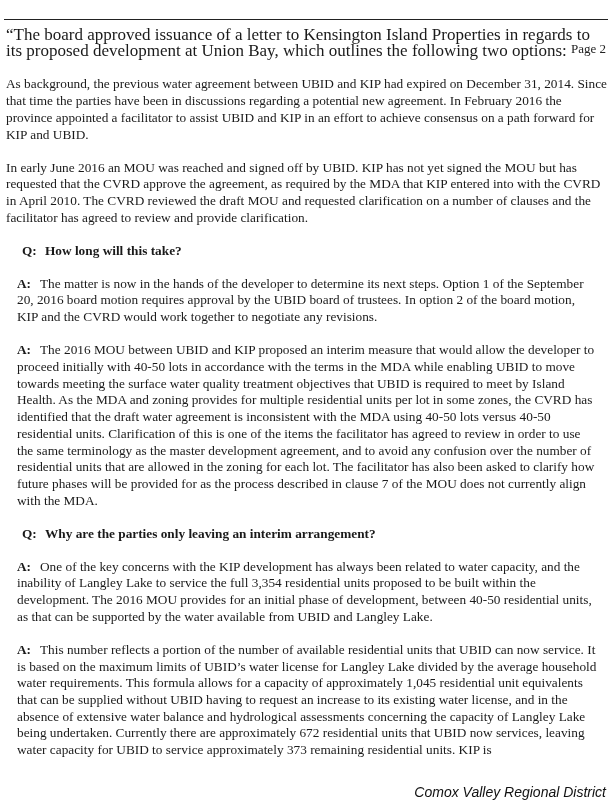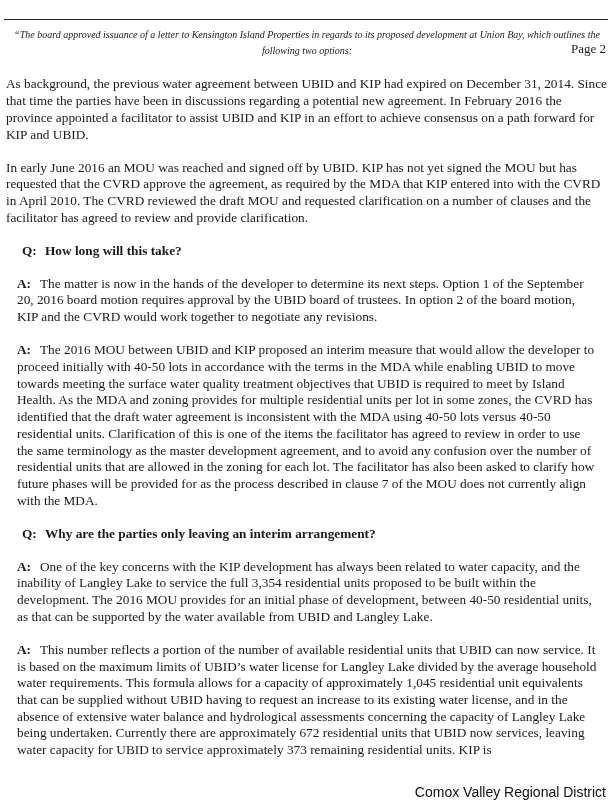--- a/index.html
+++ b/index.html
@@ -3,30 +3,30 @@
 <meta charset="utf-8">
 <style>
   html, body { margin: 0; padding: 0; background: #ffffff; }
   body { width: 616px; height: 810px; position: relative; overflow: hidden;
          font-family: "Liberation Serif", "DejaVu Serif", serif; color: #1a1a1a; }
   .header { position: absolute; left: 4px; right: 8px; top: 0; height: 19px;
             border-bottom: 1.2px solid #222; }
   .page-num { position: absolute; right: 2px; top: 3px; font-size: 13px; color: #222; margin-top: 38px; }
   .content { position: absolute; left: 6px; right: 8px; top: 27px;
              font-size: 13.3px; line-height: 16.7px; }
-  .quote { font-style: italic; margin: 0 0 17px 0; font-size: 10px; line-height: 16.2px; text-align: center; }
+  .quote { margin: 0 0 17px 0; font-size: 17px; line-height: 16.2px; }
   .quote .opt { padding-left: 21px; text-indent: 0; }
   p { margin: 0 0 16.5px 0; }
   .qa { margin: 0 0 16.5px 0; }
   .q { font-weight: bold; margin: 16px; }
   .q .q-mark { display: inline-block; width: 23px; }
   .a { margin: 11px; }
   .a .a-mark { font-weight: bold; display: inline-block; width: 23px; }
   .footer { position: absolute; right: 10px; top: 784px; font-family: "Liberation Sans", "DejaVu Sans", sans-serif;
-            font-size: 14px; color: #111; }
+            font-style: italic; font-size: 14px; color: #111; }
 </style>
 </head>
 <body>
 
 <div class="header">
   <span class="page-num">Page 2</span>
 </div>
 
 <div class="content">
   <div class="quote">

